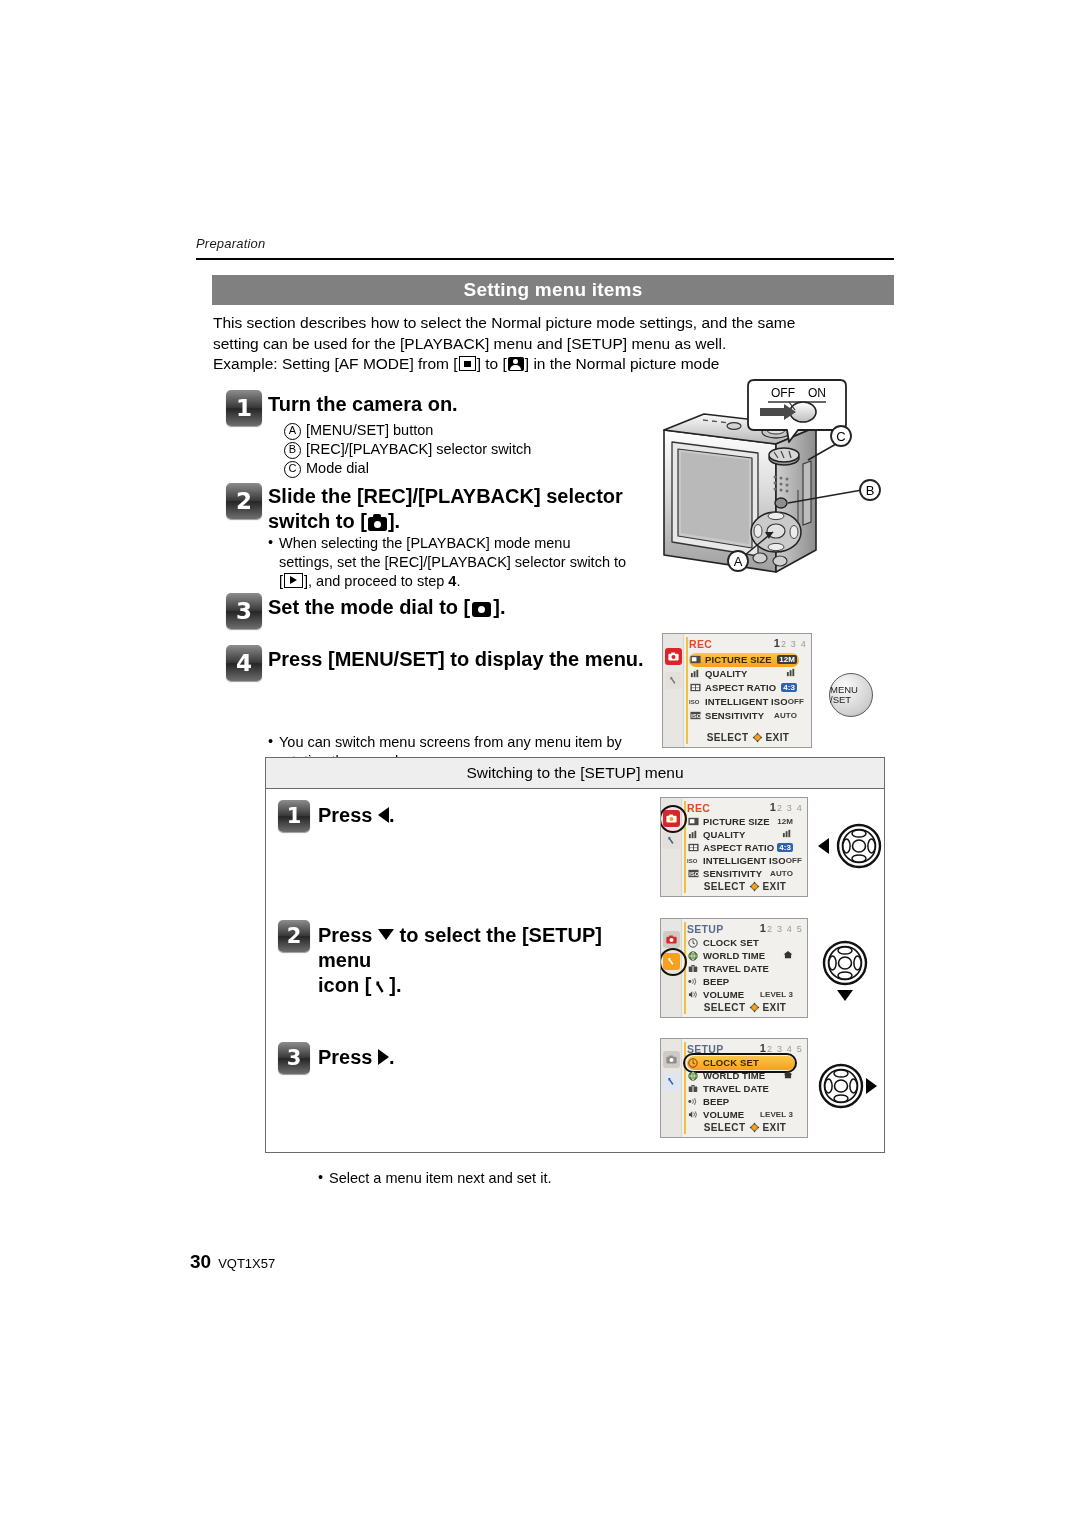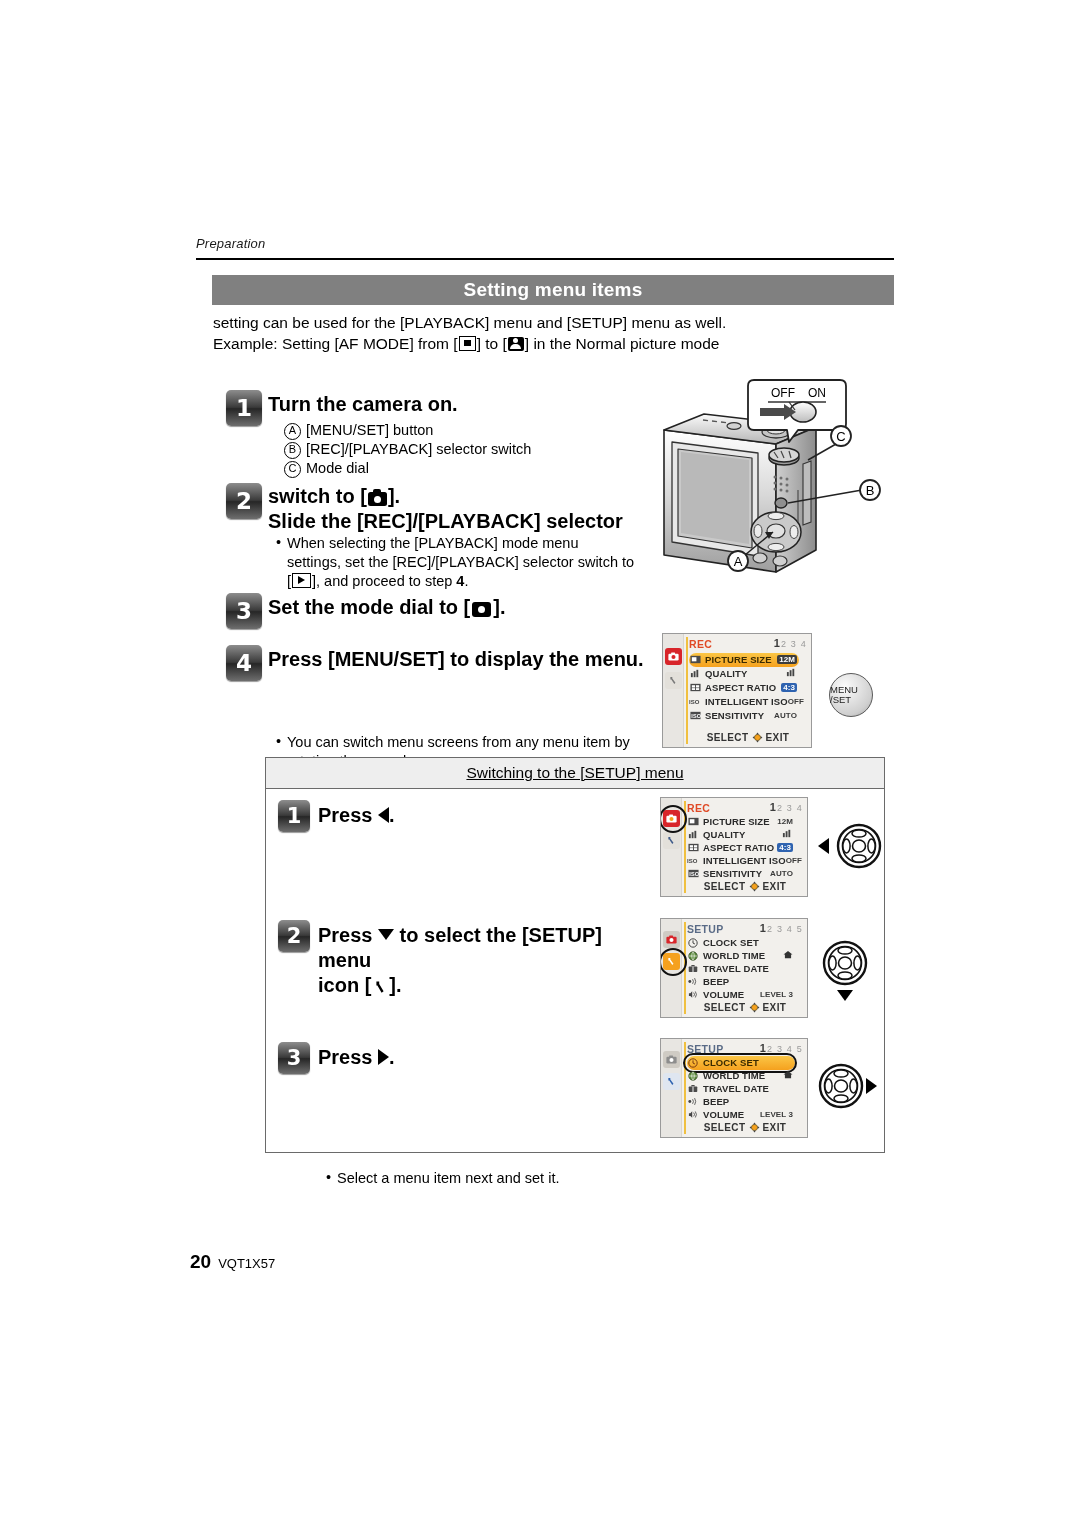--- a/index.html
+++ b/index.html
@@ -4,21 +4,21 @@
 <style>
   html, body { margin:0; padding:0; }
   body {
     width:1080px; height:1526px;
     background:#ffffff;
     font-family:"Liberation Sans", sans-serif;
     color:#000;
     position:relative;
     overflow:hidden;
   }
-  .page { position:absolute; left:0; top:0; width:876px; height:1526px;padding-left:8px; }
+  .page { position:absolute; left:0; top:0; width:876px; height:1526px; }
 
   
   .runhead {
     position:absolute; left:196px; top:236px; width:698px;
     font-style:italic; font-size:13px; color:#1a1a1a; letter-spacing:.2px;
   }
   .runrule {
     position:absolute; left:196px; top:258px; width:698px; height:2px;
     background:#000;
   }
@@ -216,59 +216,60 @@
 
   
   .swbox {
     position:absolute; left:265px; top:757px; width:620px; height:396px;
     border:1.5px solid #6a6a6a; box-sizing:border-box; background:#fff;
   }
   .swbox-head {
     position:absolute; left:0; top:0; right:0; height:30px;
     background:#eeeeee; border-bottom:1.5px solid #6a6a6a;
     display:flex; align-items:center; justify-content:center;
-    font-size:15.5px; color:#000;text-decoration:underline;
+    font-size:15.5px; color:#000;
   }
 
   
   .footer {
     position:absolute; left:190px; top:1251px;
     font-size:13px; color:#000;
   }
   .footer .pg { font-size:19px; font-weight:bold; margin-right:7px; }
 </style>
 </head>
 <body>
 
 <div class="page">
 
   <div class="runhead">Preparation</div>
   <div class="runrule"></div>
 
   <div class="sectionbar">Setting menu items</div>
 
   <div class="intro">
+    <div class="line">This section describes how to select the Normal picture mode settings, and the same</div>
     <div class="line">setting can be used for the [PLAYBACK] menu and [SETUP] menu as well.</div>
     <div class="line">
       <span>Example: Setting [AF MODE] from [</span><span class="ic ic-spot"></span><span>] to [</span><span class="ic ic-face"></span><span>] in the Normal picture mode</span>
     </div>
   </div>
 
   <div class="stepnum" style="left:226px; top:390px;">1</div>
   <div class="steptitle" style="left:268px; top:392px; width:400px;">Turn the camera on.</div>
   <div class="stepbody" style="left:284px; top:421px; width:400px;">
     <div><i class="abc">A</i><span>[MENU/SET] button</span></div>
     <div><i class="abc">B</i><span>[REC]/[PLAYBACK] selector switch</span></div>
     <div><i class="abc">C</i><span>Mode dial</span></div>
   </div>
 
   <div class="stepnum" style="left:226px; top:483px;">2</div>
   <div class="steptitle" style="left:268px; top:484px; width:400px;">
+    <div>Slide the [REC]/[PLAYBACK] selector</div>
     <div><span>switch to [</span><span class="ic-cam"></span><span>].</span></div>
-    <div>Slide the [REC]/[PLAYBACK] selector</div>
   </div>
   <div class="stepbody bullet" style="left:268px; top:534px; width:390px;">
     <div>When selecting the [PLAYBACK] mode menu</div>
     <div>settings, set the [REC]/[PLAYBACK] selector switch to</div>
     <div><span>[</span><span class="ic-play"></span><span>], and proceed to step </span><b>4</b><span>.</span></div>
   </div>
 
   <div class="stepnum" style="left:226px; top:593px;">3</div>
   <div class="steptitle" style="left:268px; top:595px; width:400px;">
     <span>Set the mode dial to [</span><span class="ic-mode"></span><span>].</span>
@@ -789,16 +790,16 @@
       <ellipse cx="23" cy="23" rx="6.5" ry="6" fill="#fff" stroke="#111" stroke-width="1.6"></ellipse>
       <ellipse cx="23" cy="10.5" rx="7" ry="3.6" fill="#fff" stroke="#111" stroke-width="1.5"></ellipse>
       <ellipse cx="23" cy="35.5" rx="7" ry="3.6" fill="#fff" stroke="#111" stroke-width="1.5"></ellipse>
       <ellipse cx="10.5" cy="23" rx="3.6" ry="7" fill="#fff" stroke="#111" stroke-width="1.5"></ellipse>
       <ellipse cx="35.5" cy="23" rx="3.6" ry="7" fill="#fff" stroke="#111" stroke-width="1.5"></ellipse>
     </svg>
   </div>
   <div class="arrow arr-right" style="left:866px; top:1078px;"></div>
 
   <div class="footer">
-    <span class="pg">20</span><span>VQT1X57</span>
+    <span class="pg">30</span><span>VQT1X57</span>
   </div>
 
 </div>
 
 </body></html>

